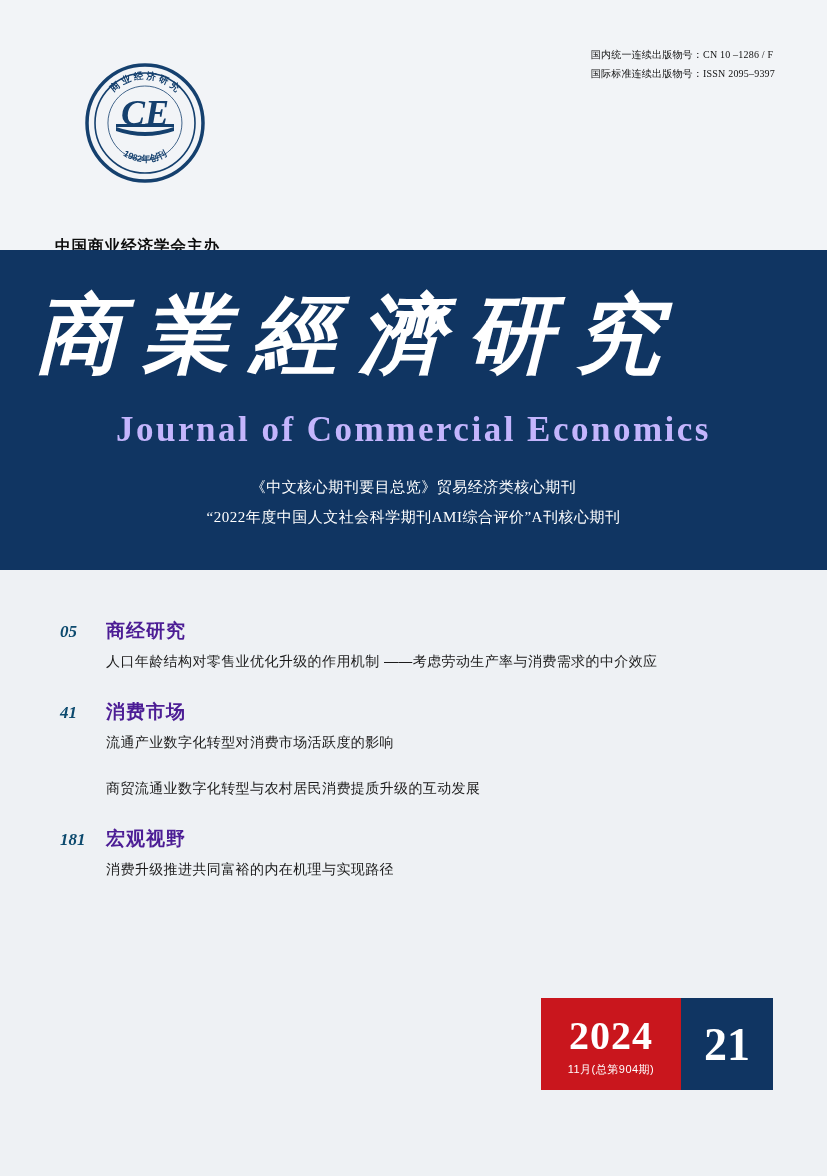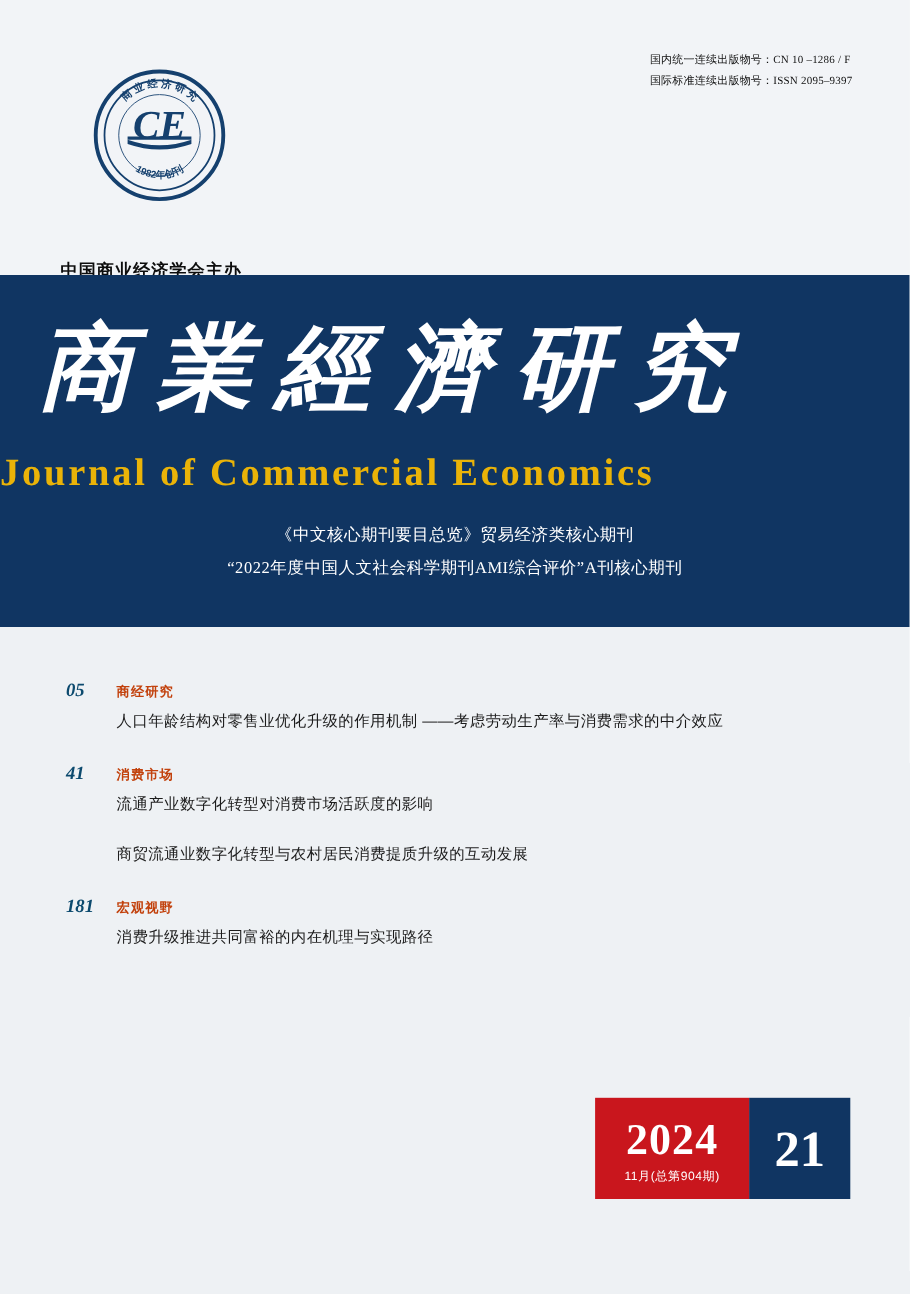--- a/index.html
+++ b/index.html
@@ -85,26 +85,26 @@
     text-indent: 22px;
     color: #ffffff;
     line-height: 1.05;
     font-style: italic;
   }
   .en-title {
     position: absolute;
     top: 160px;
     left: 0;
     right: 0;
-    text-align: left;
+    text-align: center;
     font-family: "Liberation Serif", serif;
     font-size: 35px;
     font-weight: bold;
     letter-spacing: 2.5px;
-    color: #eab308;
+    color: #c4b5fd;
     white-space: nowrap;
   }
   .sub-lines {
     position: absolute;
     top: 222px;
     left: 0;
     right: 0;
     text-align: center;
   }
   .sub-line {
@@ -130,23 +130,23 @@
   .entry-page {
     width: 46px;
     flex: 0 0 46px;
     font-family: "Liberation Serif", serif;
     font-style: italic;
     font-size: 17px;
     color: #0c4a6e;
     font-weight: bold;
   }
   .entry-section {
-    font-size: 12px;
-    font-weight: bold;
-    color: #c2410c;
+    font-size: 19px;
+    font-weight: bold;
+    color: #4c1d95;
     letter-spacing: 1px;
     font-family: "Liberation Sans", sans-serif;
   }
   .entry-article {
     margin-left: 46px;
     margin-top: 9px;
     font-size: 14px;
     color: #1c1c1c;
     letter-spacing: 0.4px;
     font-family: "Liberation Sans", sans-serif;

